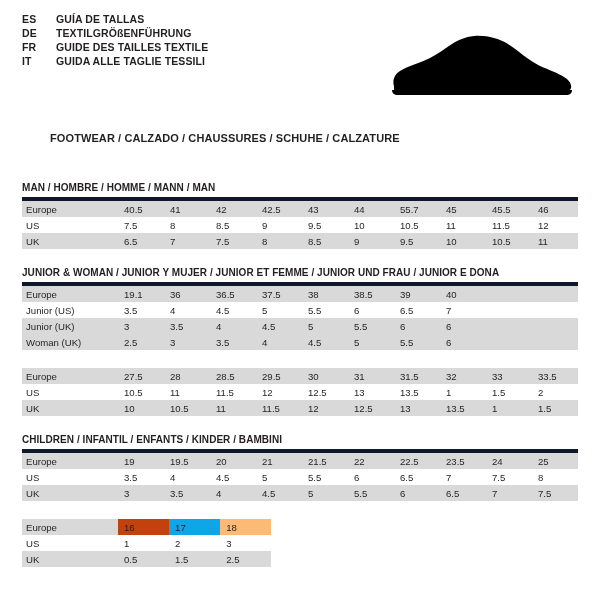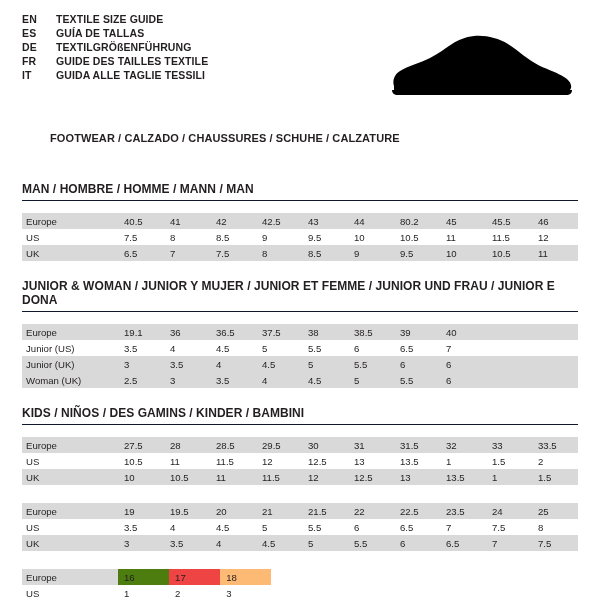--- a/index.html
+++ b/index.html
@@ -63,33 +63,32 @@
     margin-bottom: 0;
     padding-left: 28px;
   }
 
   
   .cat-block {
     margin-top: 18px;
   }
   .cat-block.first { margin-top: 38px; }
   .cat-title {
-    font-size: 12px;
+    font-size: 10px;
     font-weight: bold;
     letter-spacing: 0.05px;
     padding-bottom: 4px;
-    border-bottom: 1px solid #0f172a;
+    border-bottom: 4px solid #0f172a;
     margin-bottom: 0;
   }
   table.size-table {
     border-collapse: collapse;
     width: 100%;
     font-size: 9.6px;
     table-layout: fixed;
-    margin-top: 12px;
   }
   table.size-table td {
     height: 16px;
     padding: 0 0 0 6px;
     vertical-align: middle;
     white-space: nowrap;
   }
   table.size-table tr.shaded td {
     background: #d9d9d9;
   }
@@ -104,24 +103,20 @@
   .babies-wrap table.size-table { width: 100%; }
 </style>
 </head>
 <body>
 
 <div class="page">
 
   <div class="header">
     <table class="lang-table">
       <tbody>
-          <tr>
-        <td class="lang-code">EN</td>
-        <td class="lang-name">TEXTILE SIZE GUIDE</td>
-      </tr>
       <tr>
         <td class="lang-code">ES</td>
         <td class="lang-name">GUÍA DE TALLAS</td>
       </tr>
       <tr>
         <td class="lang-code">DE</td>
         <td class="lang-name">TEXTILGRÖßENFÜHRUNG</td>
       </tr>
       <tr>
         <td class="lang-code">FR</td>
@@ -149,21 +144,21 @@
     <table class="size-table">
       <tbody>
           <tr class="shaded">
         <td class="label">Europe</td>
         <td class="val">40.5</td>
         <td class="val">41</td>
         <td class="val">42</td>
         <td class="val">42.5</td>
         <td class="val">43</td>
         <td class="val">44</td>
-        <td class="val">80.2</td>
+        <td class="val">55.7</td>
         <td class="val">45</td>
         <td class="val">45.5</td>
         <td class="val">46</td>
       </tr>
       <tr>
         <td class="label">US</td>
         <td class="val">7.5</td>
         <td class="val">8</td>
         <td class="val">8.5</td>
         <td class="val">9</td>
@@ -245,21 +240,20 @@
         <td class="val">5.5</td>
         <td class="val">6</td>
         <td class="val"></td>
         <td class="val"></td>
       </tr>
     </tbody>
       </table>
   </div>
 
   <div class="cat-block">
-    <div class="cat-title">KIDS / NIÑOS / DES GAMINS / KINDER / BAMBINI</div>
     <table class="size-table">
       <tbody>
           <tr class="shaded">
         <td class="label">Europe</td>
         <td class="val">27.5</td>
         <td class="val">28</td>
         <td class="val">28.5</td>
         <td class="val">29.5</td>
         <td class="val">30</td>
         <td class="val">31</td>
@@ -292,20 +286,21 @@
         <td class="val">13</td>
         <td class="val">13.5</td>
         <td class="val">1</td>
         <td class="val">1.5</td>
       </tr>
     </tbody>
       </table>
   </div>
 
   <div class="cat-block">
+    <div class="cat-title">CHILDREN / INFANTIL / ENFANTS / KINDER / BAMBINI</div>
     <table class="size-table">
       <tbody>
           <tr class="shaded">
         <td class="label">Europe</td>
         <td class="val">19</td>
         <td class="val">19.5</td>
         <td class="val">20</td>
         <td class="val">21</td>
         <td class="val">21.5</td>
         <td class="val">22</td>
@@ -342,22 +337,22 @@
       </tr>
     </tbody>
       </table>
   </div>
 
   <div class="cat-block babies-wrap">
     <table class="size-table">
       <tbody>
           <tr>
         <td class="label shaded-cell" style="background:#d9d9d9">Europe</td>
-        <td class="val" style="background:#4d7c0f">16</td>
-        <td class="val" style="background:#ef4444">17</td>
+        <td class="val" style="background:#c2410c">16</td>
+        <td class="val" style="background:#0ea5e9">17</td>
         <td class="val" style="background:#fdba74">18</td>
         <td class="val"></td>
         <td class="val"></td>
         <td class="val"></td>
         <td class="val"></td>
         <td class="val"></td>
         <td class="val"></td>
       </tr>
       <tr>
         <td class="label">US</td>

